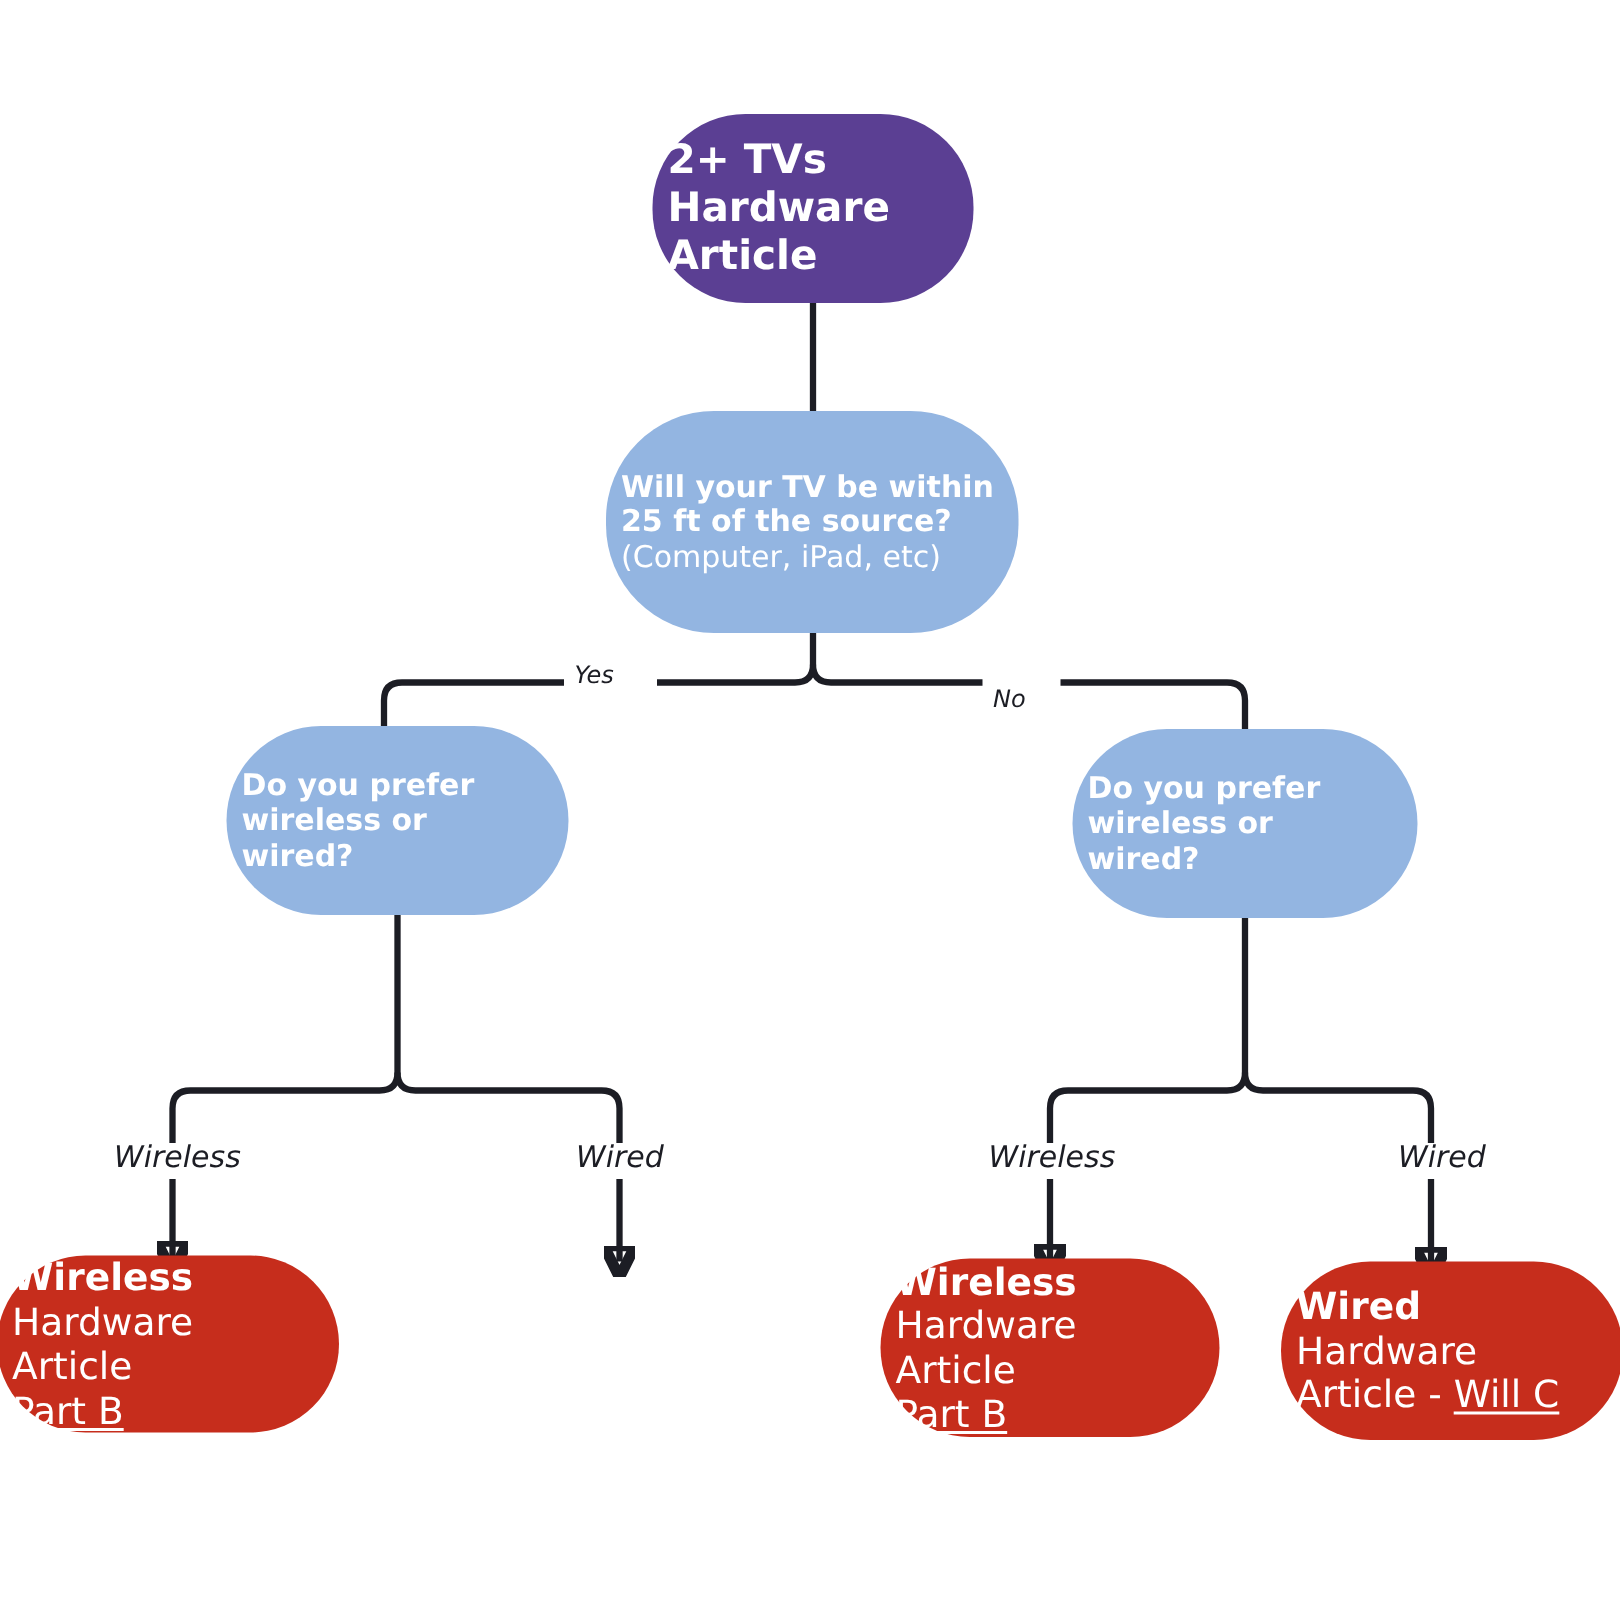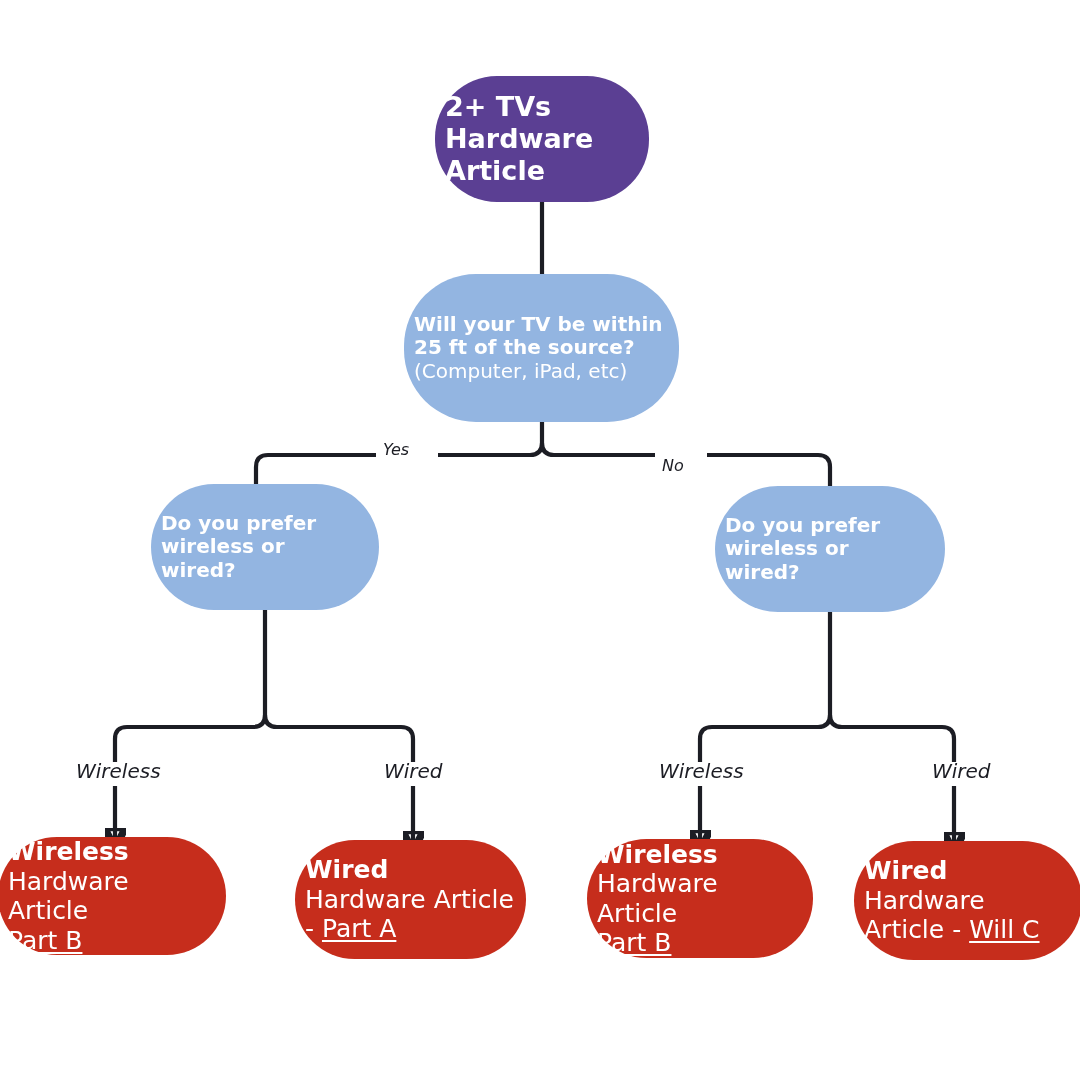--- a/index.html
+++ b/index.html
@@ -155,23 +155,20 @@
   </div>
 
   <div class="node node-blue" id="node-q-no">
     <span class="txt"><b><span>Do you prefer</span><br><span>wireless or</span><br><span>wired?</span></b></span>
   </div>
 
   <div class="node node-red" id="node-out-1">
     <span class="txt"><b>Wireless</b><br><span class="reg">Hardware Article</span><br><u>Part B</u></span>
   </div>
 
-  <div class="node node-red" id="node-out-2">
-    <span class="txt"><b>Wired</b> <span class="reg">Hardware Article - </span><u>Part A</u></span>
-  </div>
 
   <div class="node node-red" id="node-out-3">
     <span class="txt"><b>Wireless</b><br><span class="reg">Hardware Article</span><br><u>Part B</u></span>
   </div>
 
   <div class="node node-red" id="node-out-4">
     <span class="txt"><b>Wired</b> <span class="reg">Hardware Article - </span><u>Will C</u></span>
   </div>
 
   <div class="edge-label" id="label-yes">Yes</div>

